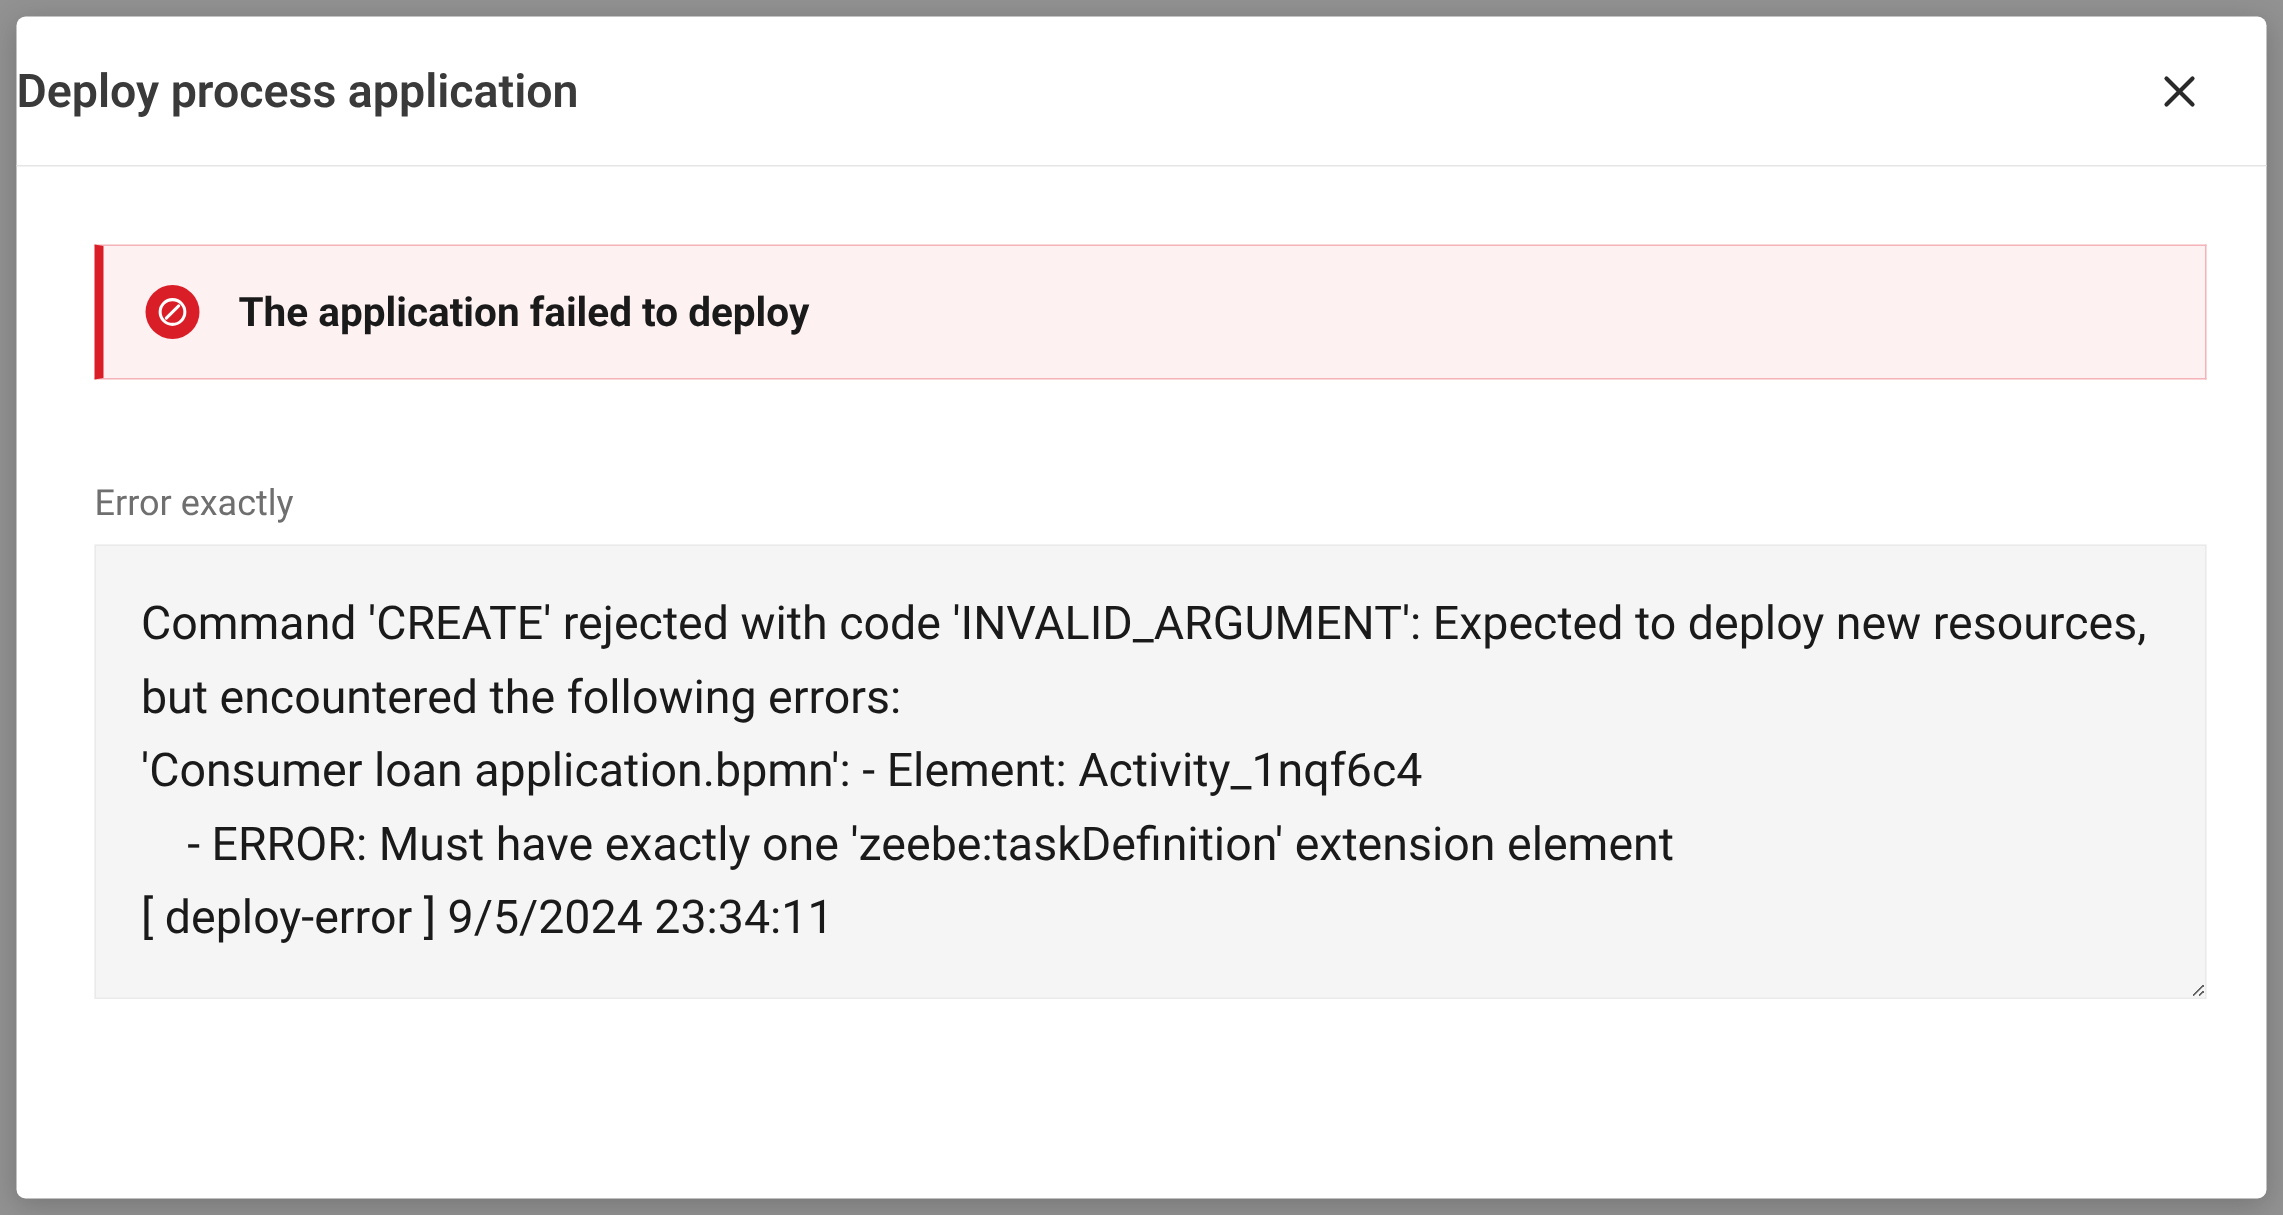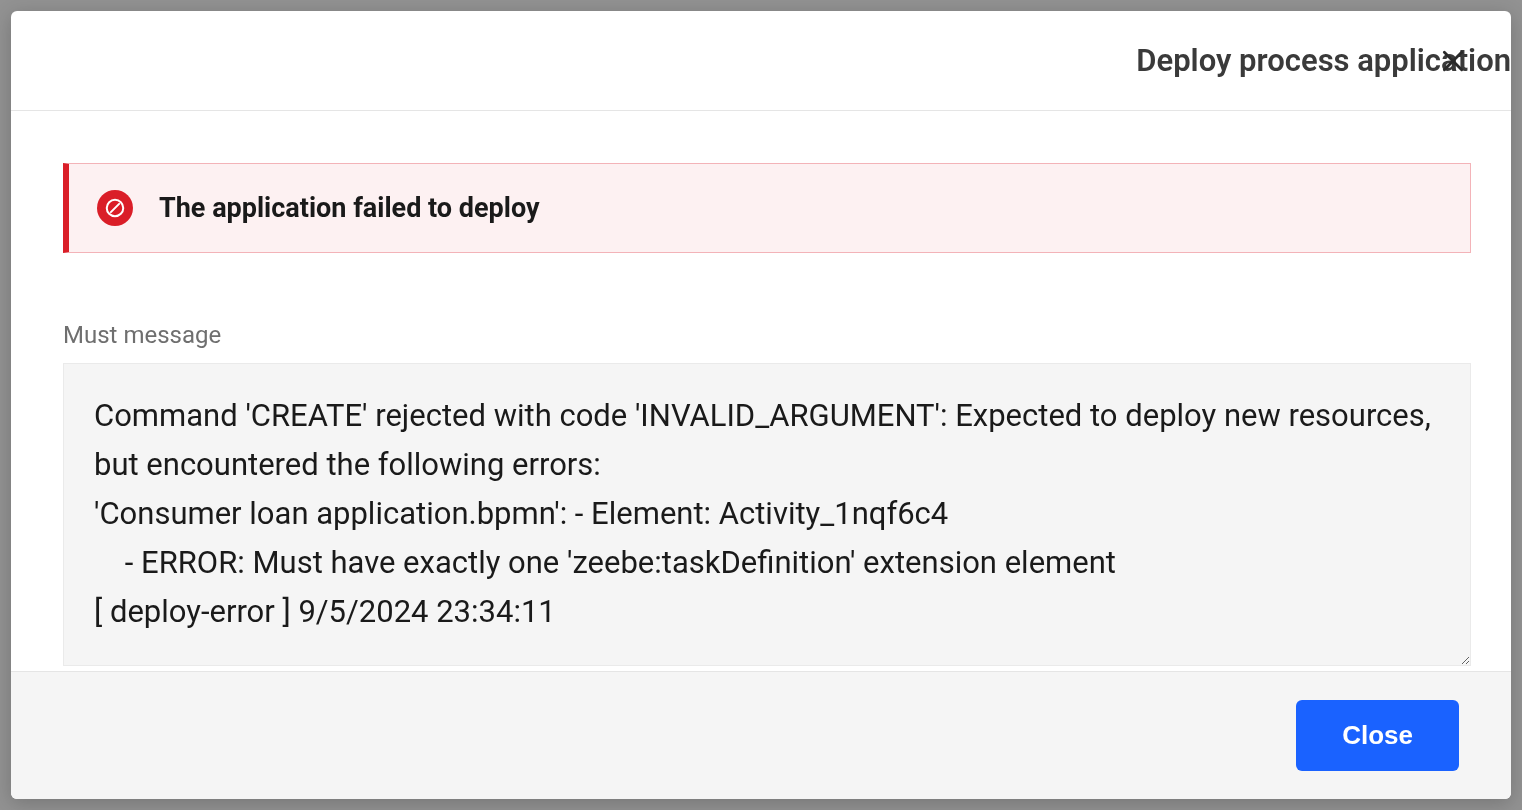--- a/index.html
+++ b/index.html
@@ -42,21 +42,21 @@
       bottom: 11px;
       background: #ffffff;
       border-radius: 6px;
       display: flex;
       flex-direction: column;
       box-shadow: 0 4px 20px rgba(0,0,0,0.2);
     }
     .modal-header {
       display: flex;
       align-items: center;
-      justify-content: flex-end;
+      justify-content: flex-start;
       position: relative;
       height: 100px;
       border-bottom: 1px solid #e5e5e5;
     }
     .modal-title {
       font-size: 31px;
       font-weight: 600;
       color: #3a3a3a;
     }
     .close-x {
@@ -174,25 +174,22 @@
     <div class="alert-error">
       <div class="error-icon-circle">
         <svg viewBox="0 0 24 24">
           <circle cx="12" cy="12" r="9" fill="none" stroke="#ffffff" stroke-width="2.2"></circle>
           <line x1="7.5" y1="16.5" x2="16.5" y2="7.5" stroke="#ffffff" stroke-width="2.2" stroke-linecap="round"></line>
         </svg>
       </div>
       <div class="alert-text">The application failed to deploy</div>
     </div>
 
-    <div class="error-label">Must message</div>
+    <div class="error-label">Error exactly</div>
 
     <div class="error-box">Command 'CREATE' rejected with code 'INVALID_ARGUMENT': Expected to deploy new resources, but encountered the following errors:
 'Consumer loan application.bpmn': - Element: Activity_1nqf6c4
     - ERROR: Must have exactly one 'zeebe:taskDefinition' extension element
 [ deploy-error ] 9/5/2024 23:34:11</div>
   </div>
 
-  <div class="modal-footer">
-    <button class="btn-primary">Close</button>
-  </div>
 
 </div>
 
 </body></html>

